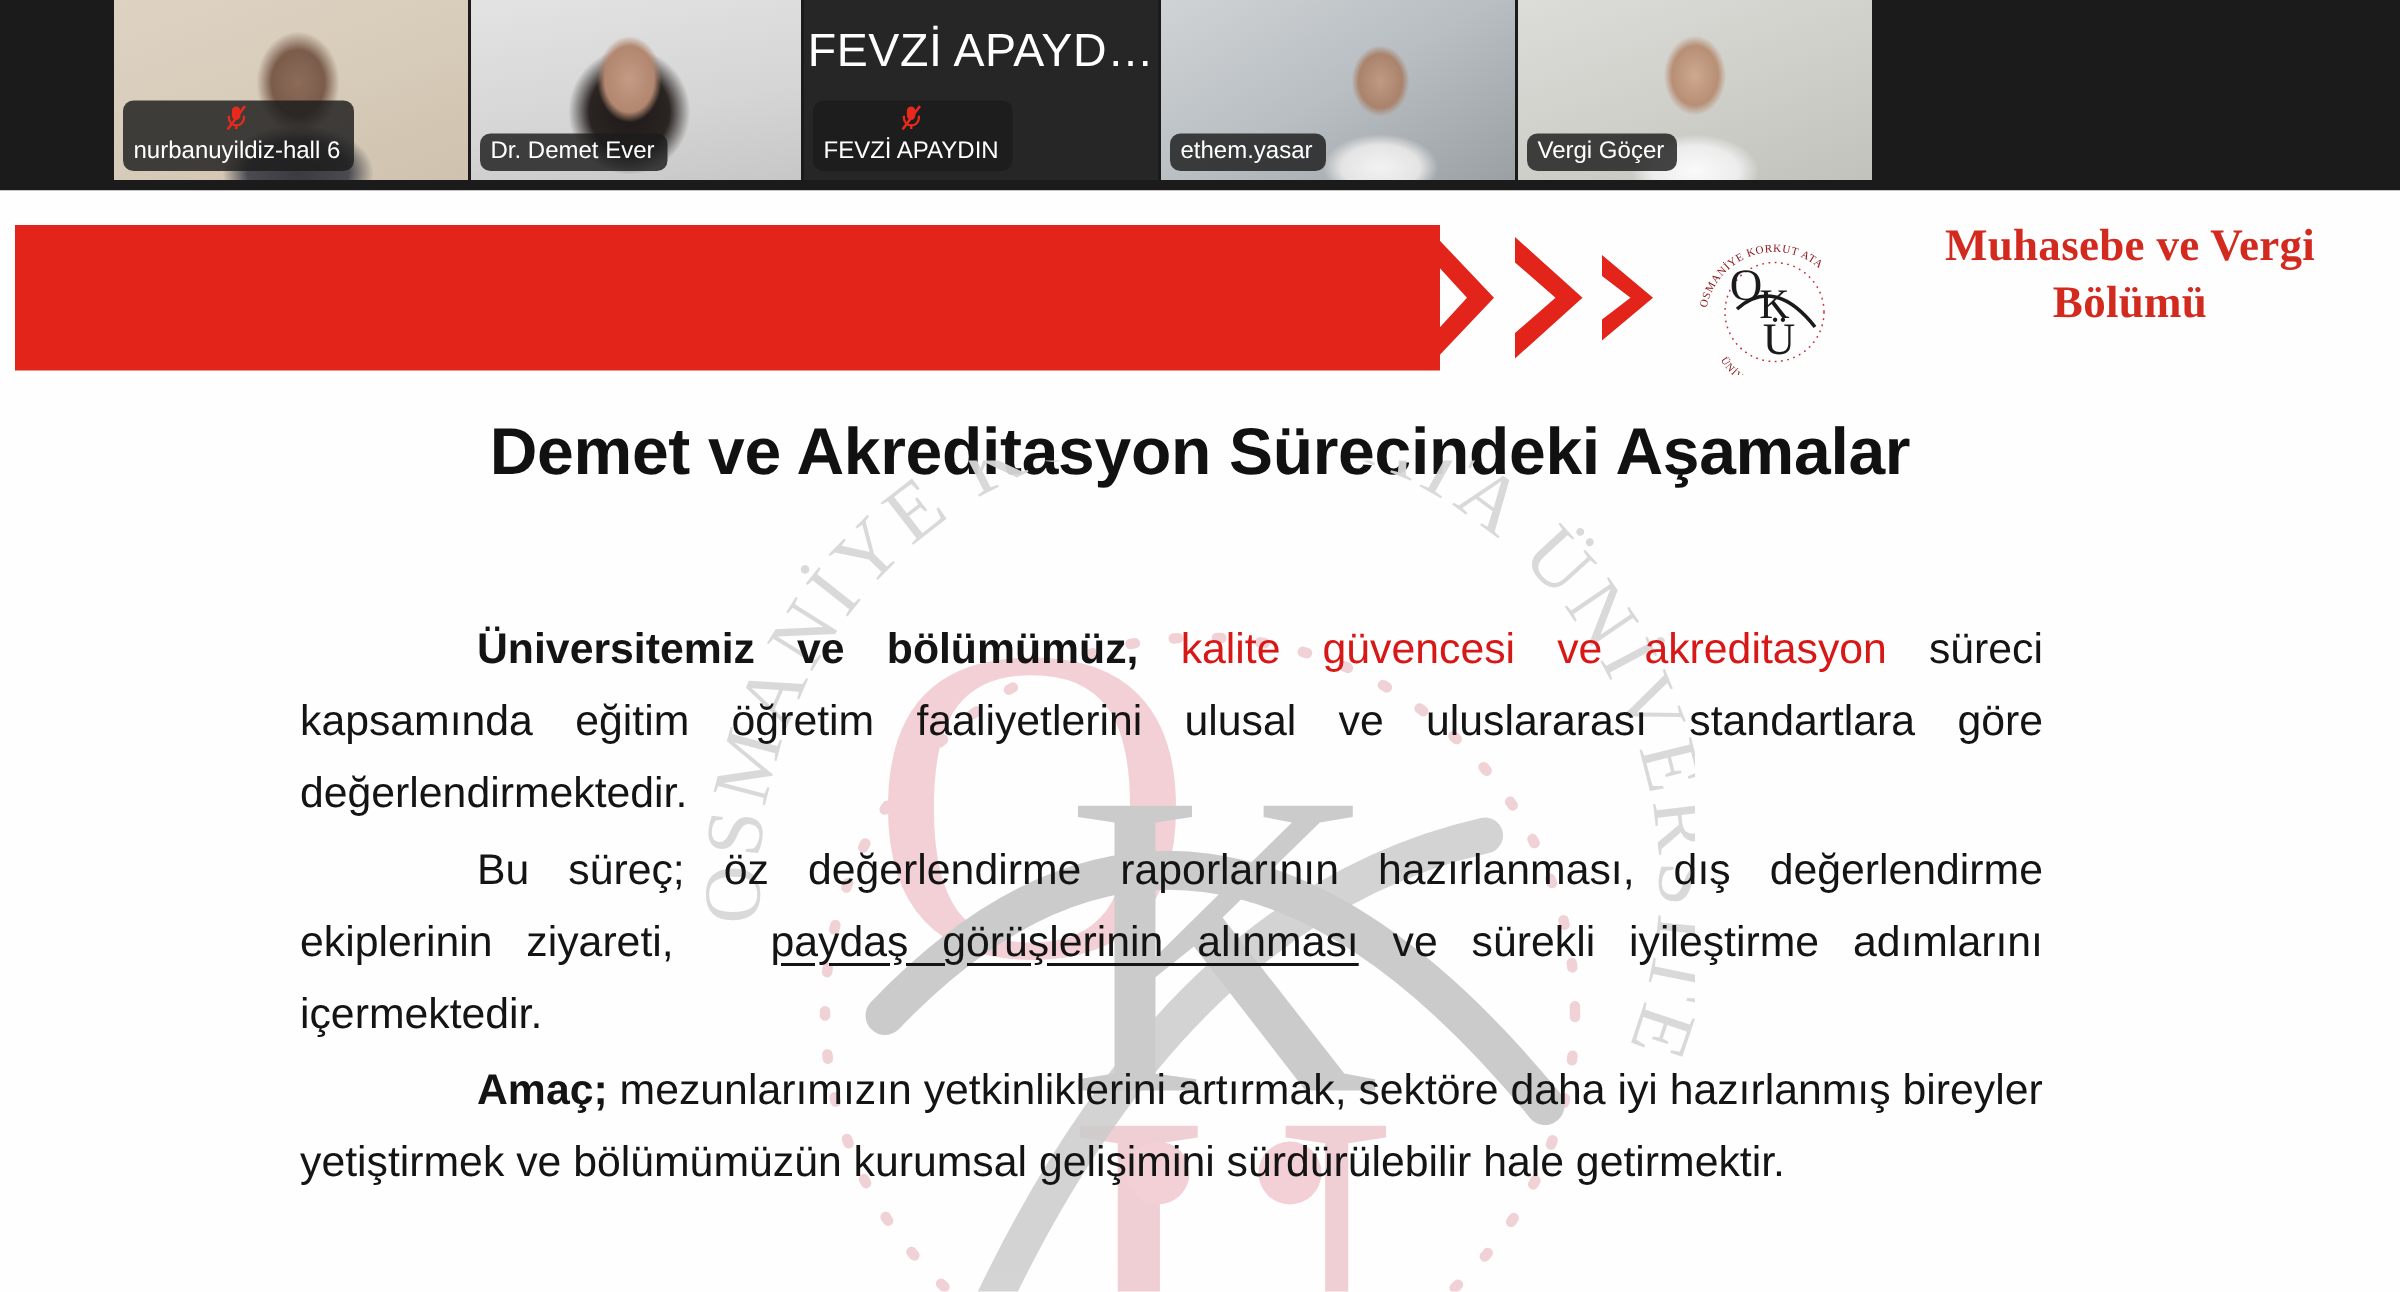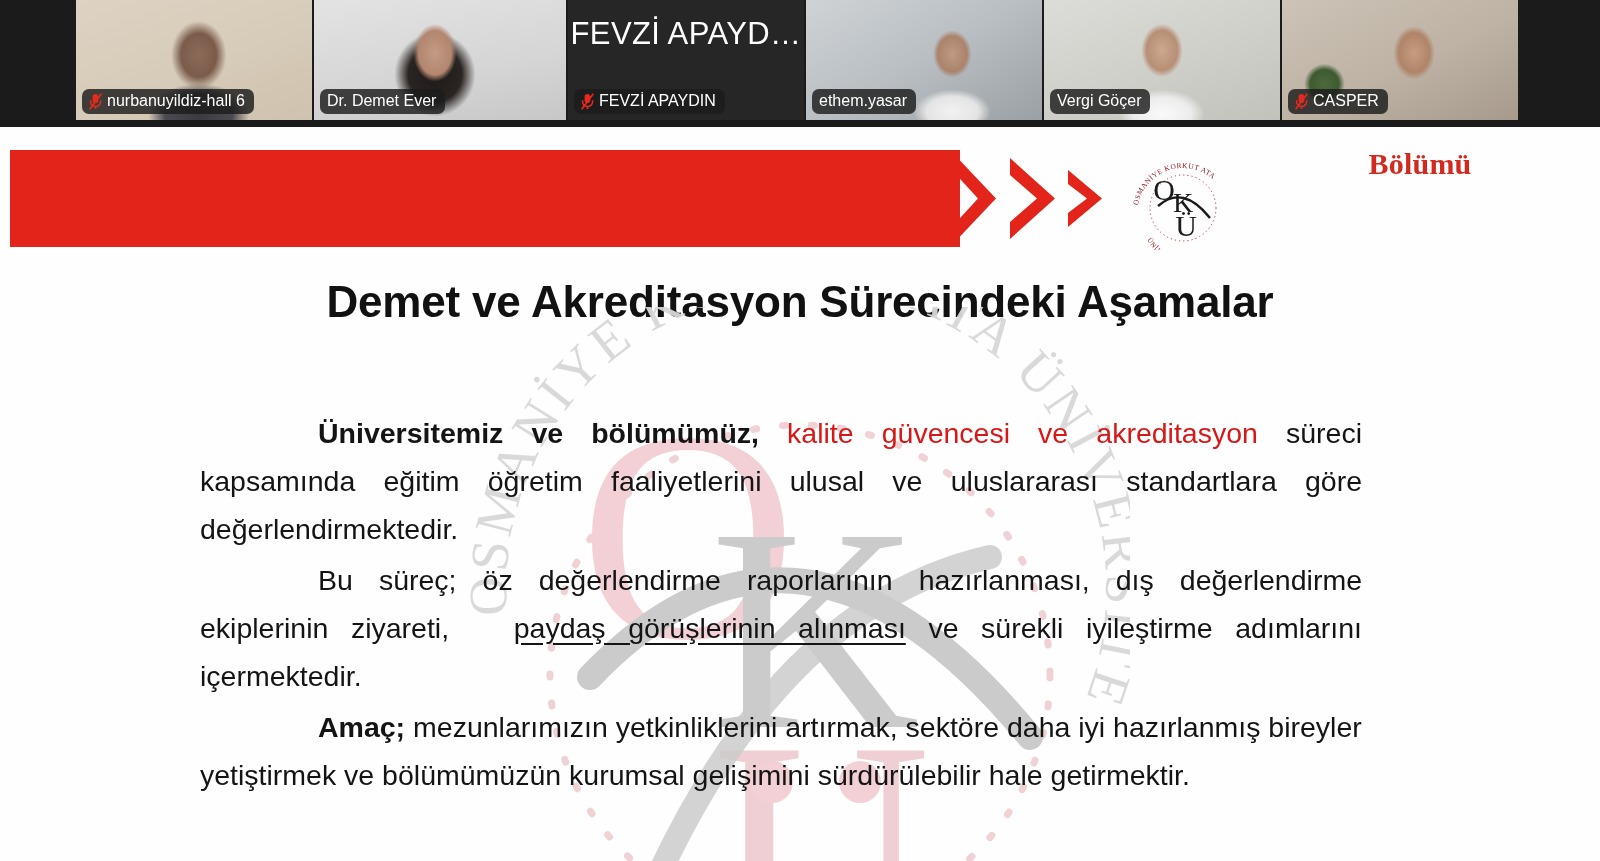--- a/index.html
+++ b/index.html
@@ -70,20 +70,21 @@
     display:flex; align-items:center; gap:5px;
     background:rgba(28,28,28,0.82);
     border-radius:7px;
     padding:3px 9px 4px 7px;
     color:#ffffff;
     font-size:16px;
     line-height:18px;
     white-space:nowrap;
     max-width:96%;
     overflow:hidden;
+    flex-direction:column;
   }
   .tile-bigname{
     position:absolute; left:0; right:0; top:16px;
     text-align:center;
     color:#ffffff;
     font-size:31px;
     letter-spacing:.4px;
     white-space:nowrap;
     overflow:hidden;
   }
@@ -189,21 +190,21 @@
                 <path d="M1.6 7.2v1.4a5 5 0 0 0 10 0V7.2" fill="none" stroke="#e8291c" stroke-width="1.5"></path>
                 <rect x="5.7" y="13" width="1.6" height="3"></rect>
               </g>
               <line x1="0.7" y1="16.3" x2="12.3" y2="0.7" stroke="#e8291c" stroke-width="1.7"></line>
             </svg>
         </span>
         <span>nurbanuyildiz-hall 6</span>
       </div>
     </div>
 
-    <div class="tile active" style="width:252px">
+    <div class="tile active" style="width:220px">
       <div class="tile-photo ph-demet"></div>
       <div class="tile-label">
         <span>Dr. Demet Ever</span>
       </div>
     </div>
 
     <div class="tile" style="width:236px">
       <div class="tile-photo ph-camoff"></div>
       <div class="tile-bigname">FEVZİ APAYD…</div>
       <div class="tile-label">
@@ -228,36 +229,20 @@
       </div>
     </div>
 
     <div class="tile" style="width:236px">
       <div class="tile-photo ph-tufan"></div>
       <div class="tile-label">
         <span>Vergi Göçer</span>
       </div>
     </div>
 
-    <div class="tile" style="width:236px">
-      <div class="tile-photo ph-casper"></div>
-      <div class="tile-label">
-        <span class="mic-muted">
-          <svg viewBox="0 0 13 17">
-              <g fill="#e8291c">
-                <rect x="3.6" y="1" width="5.6" height="9" rx="2.8"></rect>
-                <path d="M1.6 7.2v1.4a5 5 0 0 0 10 0V7.2" fill="none" stroke="#e8291c" stroke-width="1.5"></path>
-                <rect x="5.7" y="13" width="1.6" height="3"></rect>
-              </g>
-              <line x1="0.7" y1="16.3" x2="12.3" y2="0.7" stroke="#e8291c" stroke-width="1.7"></line>
-            </svg>
-        </span>
-        <span>CASPER</span>
-      </div>
-    </div>
 
   </div>
 </div>
 
 <div class="slide">
 
   <div class="band-wrap">
     <div class="band-bar"></div>
     <div class="chev" style="left:940px;">
       <svg width="62" height="97" viewBox="0 0 62 97">
@@ -290,20 +275,21 @@
       </text>
       <circle cx="55" cy="60" r="33" fill="none" stroke="#c6313b" stroke-width="1" stroke-dasharray="1.2 3"></circle>
       <text x="36" y="52" font-family="Liberation Serif, serif" font-size="30" fill="#1a1a1a" text-anchor="middle">O</text>
       <text x="55" y="64" font-family="Liberation Serif, serif" font-size="28" fill="#1a1a1a" text-anchor="middle">K</text>
       <text x="58" y="88" font-family="Liberation Serif, serif" font-size="30" fill="#1a1a1a" text-anchor="middle">Ü</text>
       <path d="M30 58 Q55 36 82 70" stroke="#1a1a1a" stroke-width="2.4" fill="none"></path>
     </svg>
   </div>
 
   <div class="dept-title">
+    <div>Muhasebe ve Vergi</div>
     <div>Bölümü</div>
   </div>
 
   <div class="slide-title">Demet ve Akreditasyon Sürecindeki Aşamalar</div>
 
   <div class="watermark">
     <svg width="660" height="700" viewBox="0 0 660 700">
       <defs>
         <path id="wmarc" d="M 40,330 A 300,300 0 1 1 620,380" fill="none"></path>
       </defs>

